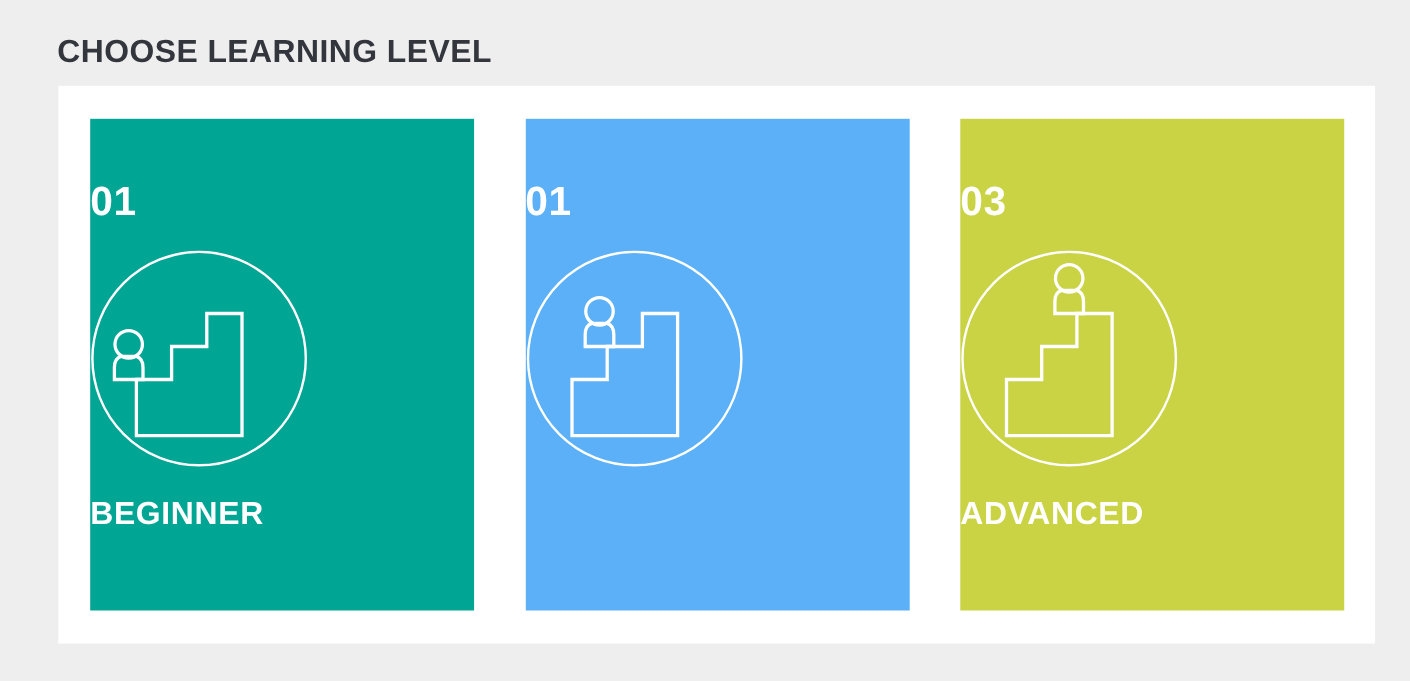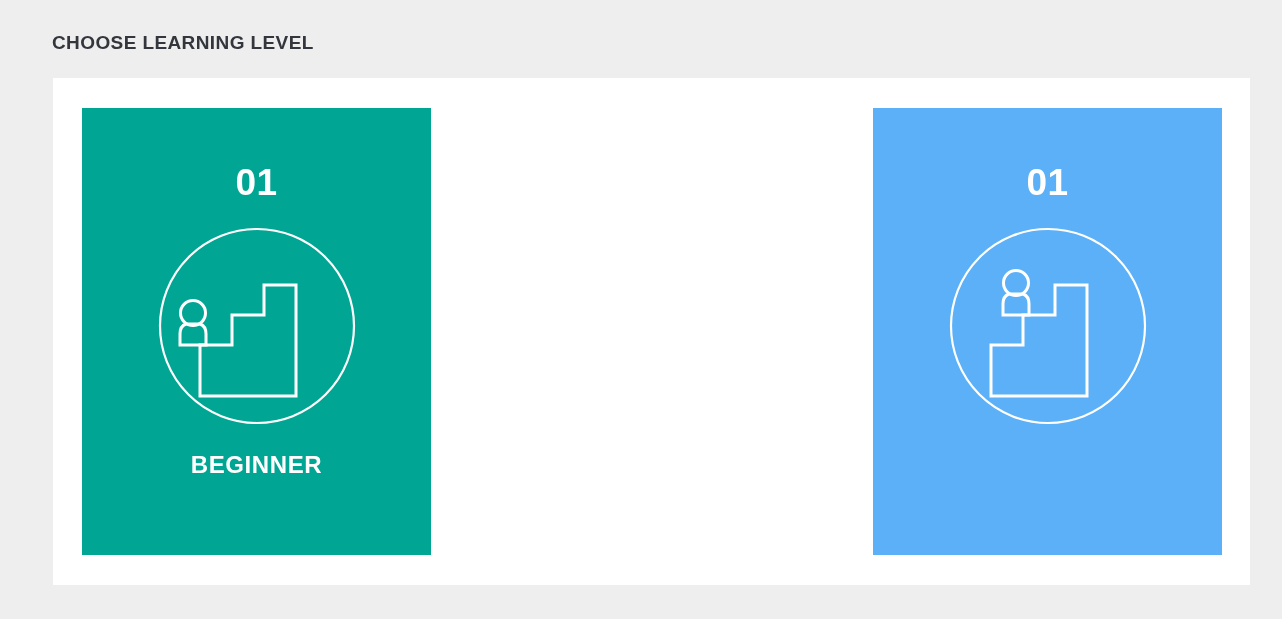--- a/index.html
+++ b/index.html
@@ -15,21 +15,21 @@
   }
   .page {
     position: relative;
     width: 1282px;
     height: 619px;
   }
   .page-title {
     position: absolute;
     left: 52px;
     top: 33px;
-    font-size: 19px;
+    font-size: 29px;
     font-weight: bold;
     letter-spacing: 0.4px;
     color: #33373d;
     line-height: 1;
     white-space: nowrap;
   }
   .panel {
     position: absolute;
     left: 53px;
     top: 78px;
@@ -45,39 +45,39 @@
     height: 447px;
     display: flex;
     justify-content: space-between;
   }
   .card {
     width: 349px;
     height: 447px;
     position: relative;
     display: flex;
     flex-direction: column;
-    align-items: center;
+    align-items: flex-start;
   }
   .card-number {
     margin-top: 56px;
     font-size: 37px;
     font-weight: bold;
     color: #ffffff;
     line-height: 1;
     letter-spacing: 0.5px;
   }
   .card-icon {
     margin-top: 26px;
     width: 198px;
     height: 198px;
     display: block;
   }
   .card-label {
     margin-top: 28px;
-    font-size: 24px;
+    font-size: 29px;
     font-weight: bold;
     color: #ffffff;
     letter-spacing: 0.6px;
     line-height: 1;
     white-space: nowrap;
   }
 </style>
 </head>
 <body style="background: rgb(239, 238, 238);">
 
@@ -106,16 +106,28 @@
         <svg class="card-icon" viewBox="0 0 198 198">
           <circle cx="99" cy="99" r="97" fill="none" stroke="#ffffff" stroke-width="2.2"></circle>
           <path d="M18 138 L18 87 L50 87 L50 57 L82 57 L82 27 L114 27 L114 138 Z" fill="none" stroke="#ffffff" stroke-width="3" transform="translate(24,31)"></path>
           <g transform="translate(56,1)">
             <circle cx="11" cy="55" r="12.5" fill="none" stroke="#ffffff" stroke-width="3"></circle>
             <path d="M-2 87 L-2 76 Q-2 68 4 66 L18 66 Q24 68 24 76 L24 87 Z" fill="none" stroke="#ffffff" stroke-width="3"></path>
           </g>
         </svg>
       </div>
 
+      <div class="card" style="background: rgb(201, 211, 68);">
+        <div class="card-number">03</div>
+        <svg class="card-icon" viewBox="0 0 198 198">
+          <circle cx="99" cy="99" r="97" fill="none" stroke="#ffffff" stroke-width="2.2"></circle>
+          <path d="M18 138 L18 87 L50 87 L50 57 L82 57 L82 27 L114 27 L114 138 Z" fill="none" stroke="#ffffff" stroke-width="3" transform="translate(24,31)"></path>
+          <g transform="translate(88,-29)">
+            <circle cx="11" cy="55" r="12.5" fill="none" stroke="#ffffff" stroke-width="3"></circle>
+            <path d="M-2 87 L-2 76 Q-2 68 4 66 L18 66 Q24 68 24 76 L24 87 Z" fill="none" stroke="#ffffff" stroke-width="3"></path>
+          </g>
+        </svg>
+        <div class="card-label">ADVANCED</div>
+      </div>
 
     </div>
   </div>
 </div>
 
 </body></html>

